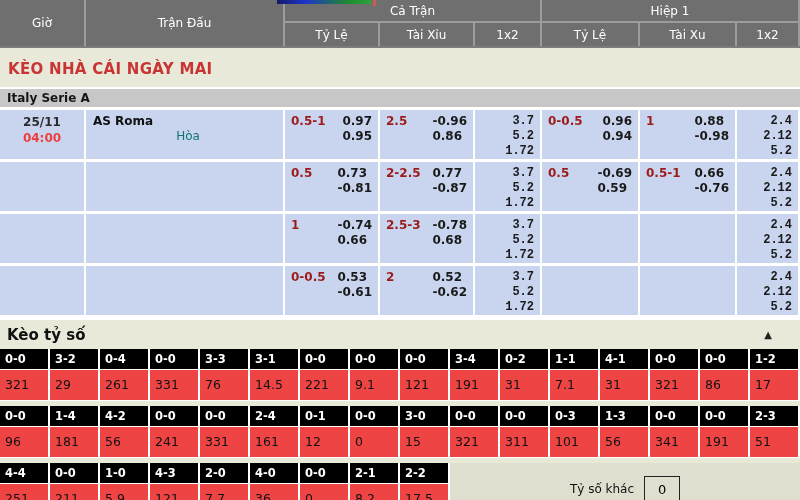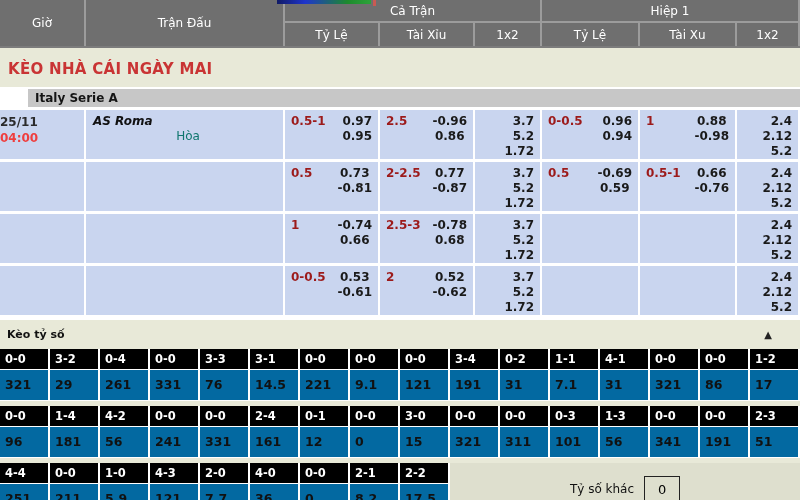--- a/index.html
+++ b/index.html
@@ -18,48 +18,48 @@
   .h-time { grid-row:1/3; grid-column:1; }
   .h-match { grid-row:1/3; grid-column:2; }
   .h-g1 { grid-column:3/6; }
   .h-g2 { grid-column:6/9; }
 
   .title-bar { padding:11px 8px 9px 8px; }
   .title-bar .t { color:#C93434; font-size:15px; font-weight:bold; letter-spacing:.3px; }
 
   .odds-panel { background:#fff; padding:2px 0 2px 0; }
   .league-bar { background:#C7C7C7; height:18px; line-height:18px; padding-left:7px;
-                font-size:12px; font-weight:bold; color:#141414; margin-bottom:3px;margin-left:28px; }
+                font-size:12px; font-weight:bold; color:#141414; margin-bottom:3px; }
 
   .orow { display:grid; grid-template-columns:84px 197px 93px 93px 65px 96px 95px 61px;
           gap:2px; margin-bottom:3px; }
   .cell { background:#C9D5EF; min-height:46px; font-size:12px; }
-  .time-cell { text-align:left; padding-top:4px; font-weight:bold; line-height:16px; }
+  .time-cell { text-align:center; padding-top:4px; font-weight:bold; line-height:16px; }
   .time-cell .date { color:#2b2b2b; }
   .time-cell .time { color:#EF3E3E; }
   .match-cell { padding:4px 0 0 7px; line-height:15px; }
   .match-cell .home { color:#F26A6A; font-weight:bold; }
-  .match-cell .away { color:#111; font-weight:bold;font-style:italic; }
+  .match-cell .away { color:#111; font-weight:bold; }
   .match-cell .draw { color:#0f766e;text-align:center; }
   .odds-cell { display:flex; justify-content:space-between; padding:4px 6px 0 6px; font-weight:bold; line-height:15px; }
   .odds-cell .hdp { color:#9C1A1A; }
-  .odds-cell .vals { text-align:center; color:#1A1A1A; display:flex; flex-direction:column; }
-  .x2-cell { text-align:right; padding:4px 6px 0 0; font-weight:bold; color:#1A1A1A; line-height:15px; }
+  .odds-cell .vals { text-align:left; color:#1A1A1A; display:flex; flex-direction:column; }
+  .x2-cell { text-align:right; padding:4px 6px 0 0; font-weight:bold; color:#1A1A1A; line-height:15px;font-family:Liberation Mono, monospace; }
 
   .score-bar { height:29px; display:flex; align-items:center; justify-content:space-between;
                padding:0 28px 0 7px; }
-  .score-bar .st { font-size:11px; font-weight:bold; color:#111; }
+  .score-bar .st { font-size:15px; font-weight:bold; color:#111; }
   .score-bar .arrow { font-size:10px; color:#222; cursor:pointer; }
 
   .sgroup { display:flex; gap:2px; background:#fff; width:800px; height:52px; margin-bottom:5px; }
   .scell { width:48px; flex:none; display:flex; flex-direction:column; cursor:pointer; }
   .slabel { height:20px; background:#000; color:#fff; font-size:11.5px; font-weight:bold;
             line-height:20px; padding-left:5px; }
-  .sval { height:31px; background:#0369a1; border-top:1px solid #fff; font-size:12.5px;
-          font-weight:bold; color:#111; padding:7px 0 0 5px; }
+  .sval { height:31px; background:#ef4444; border-top:1px solid #fff; font-size:12.5px;
+          font-weight:normal; color:#111; padding:7px 0 0 5px; }
   .other-cell { flex:1; background:#DEDFCE; display:flex; align-items:center; justify-content:center; gap:10px; }
   .other-cell .olabel { font-size:12px; color:#111; }
   .other-cell input { width:36px; height:27px; background:transparent; border:1.5px solid #222;
                       text-align:center; font-size:13px; font-family:inherit; }
 </style>
 </head>
 <body>
 
 <div class="page">
 

